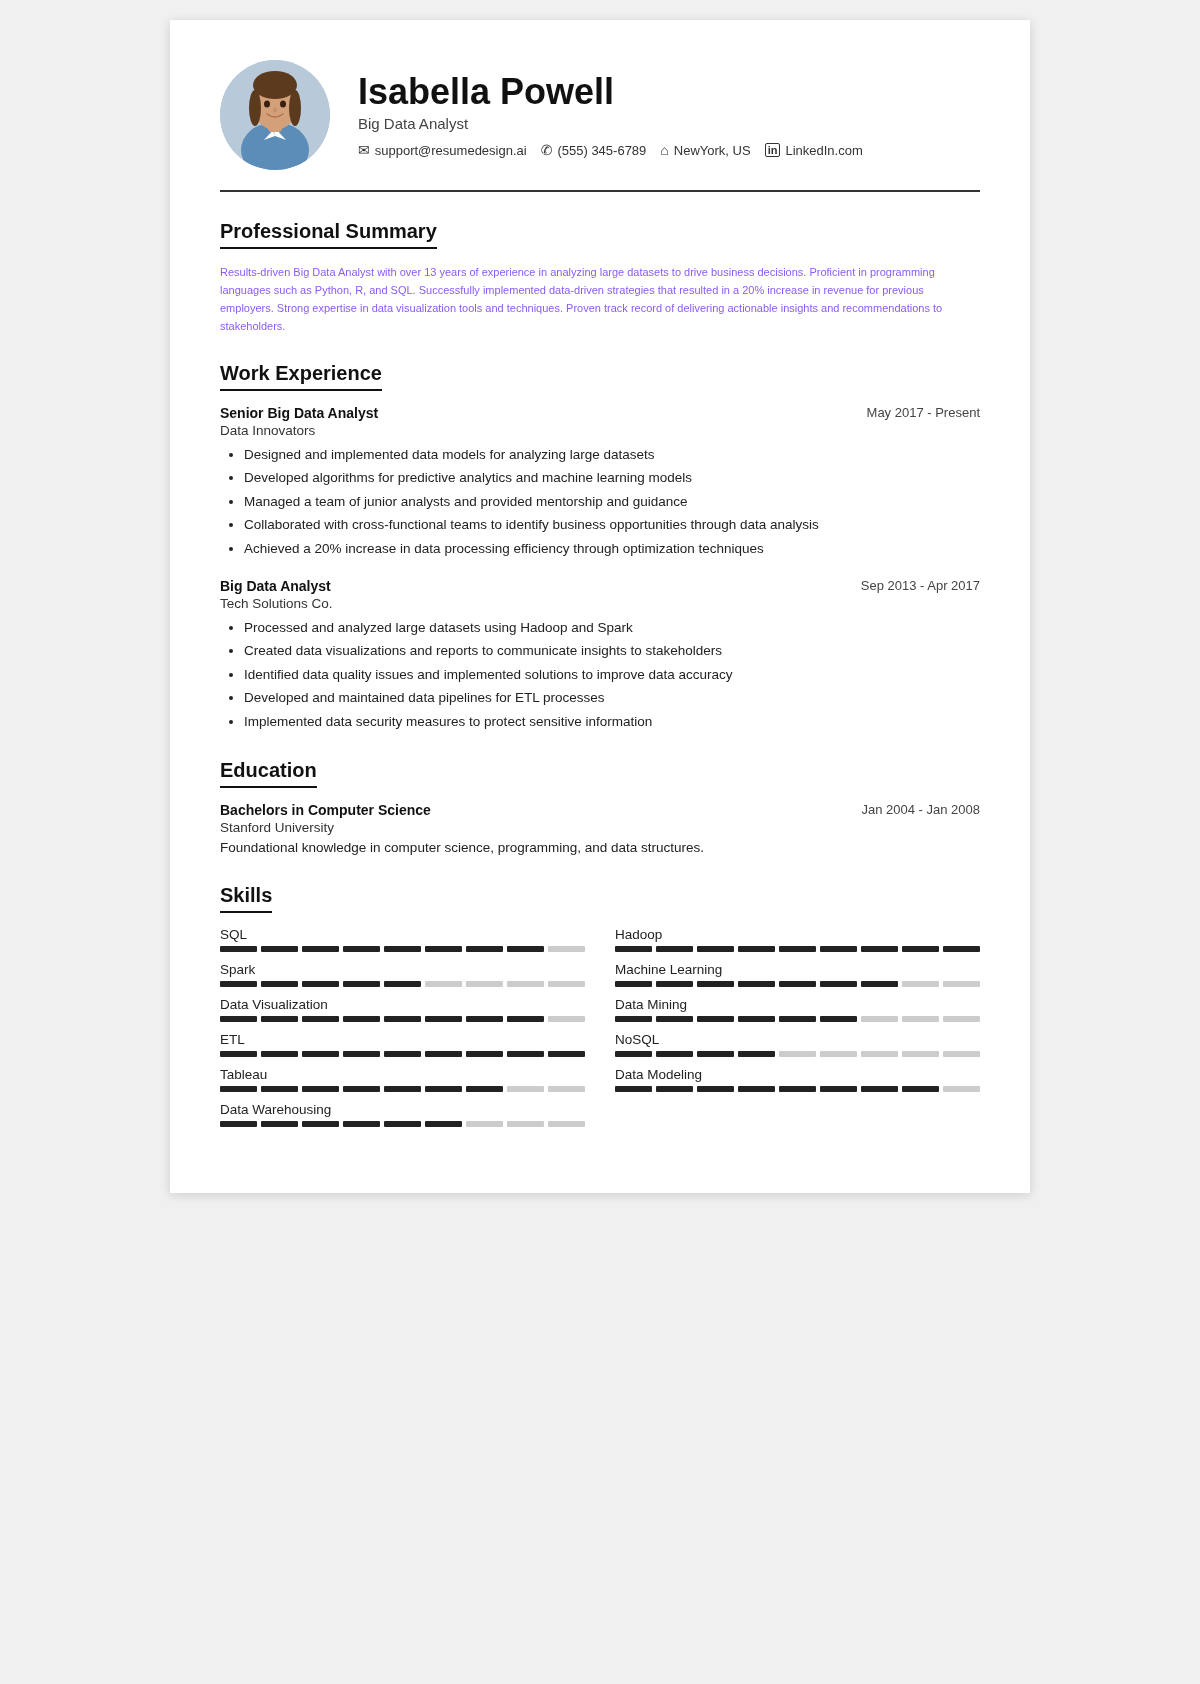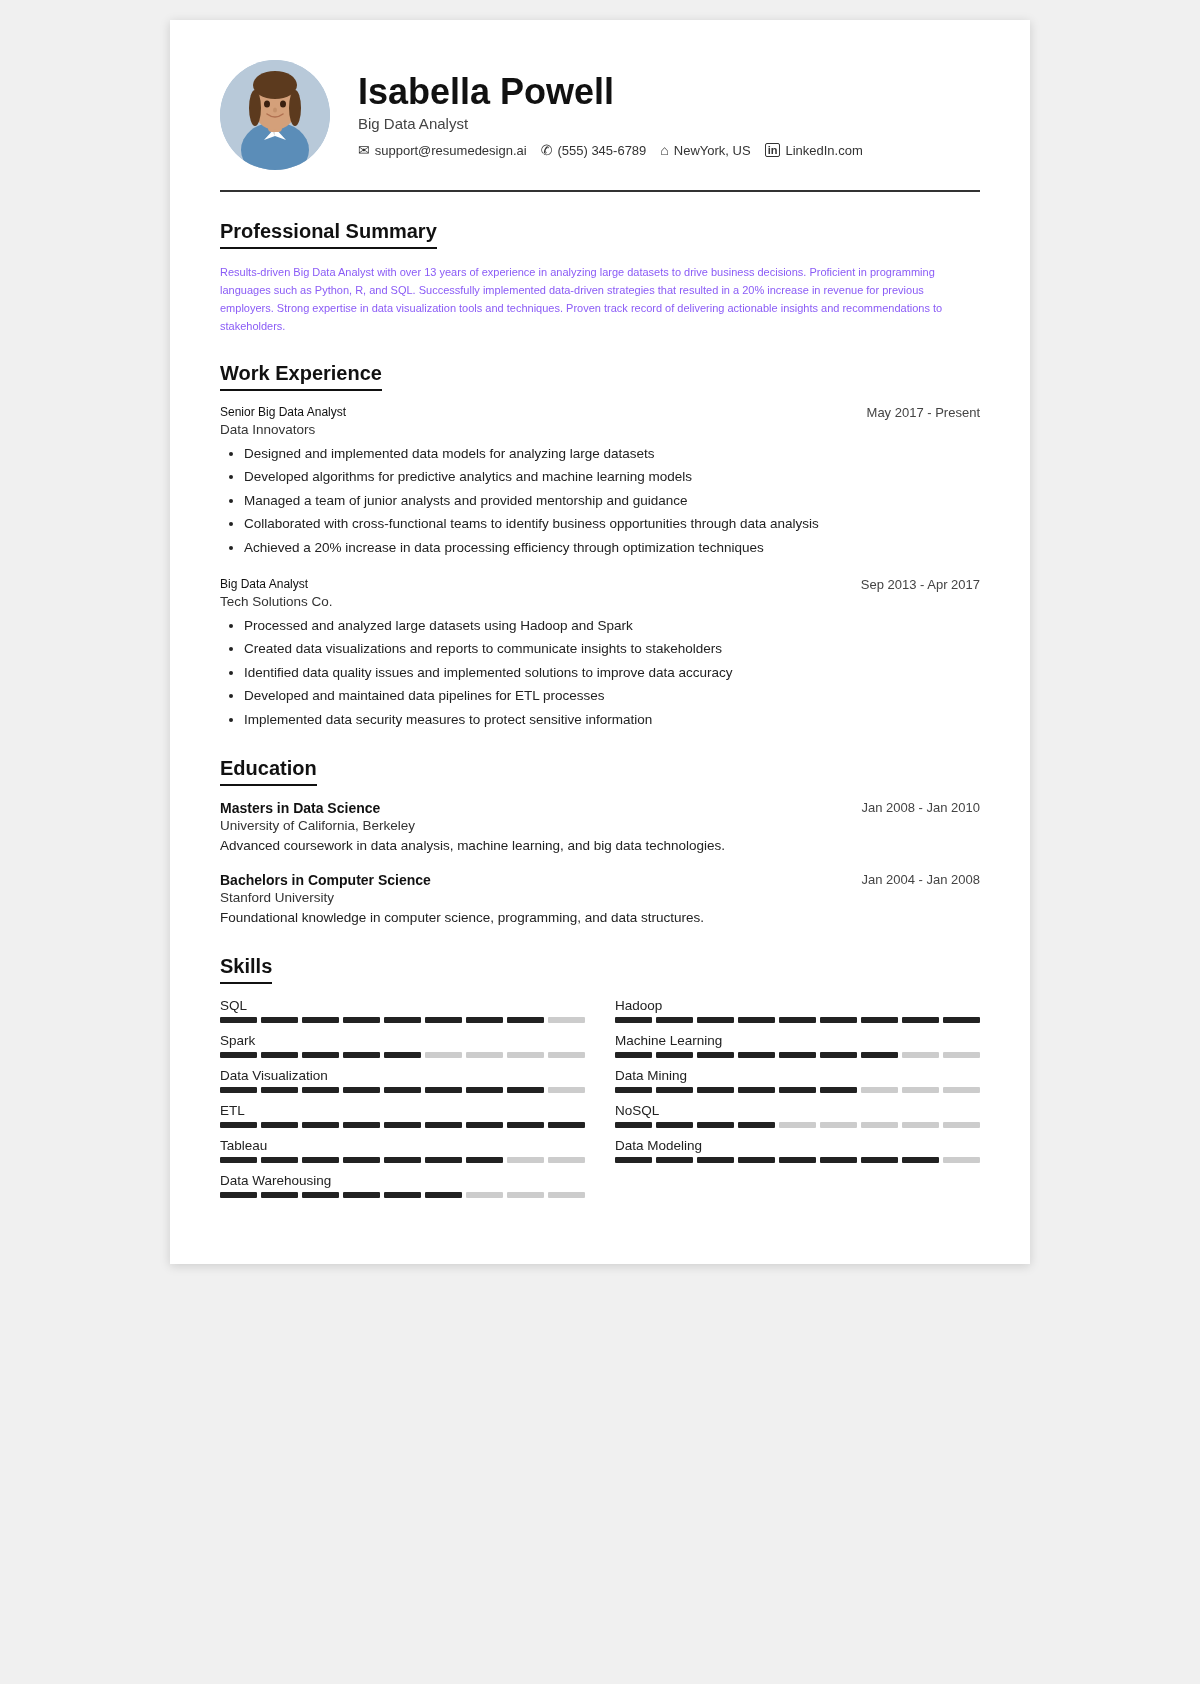--- a/index.html
+++ b/index.html
@@ -89,22 +89,22 @@
     }
 
     
     .job { margin-bottom: 18px; }
     .job-header {
       display: flex;
       justify-content: space-between;
       align-items: flex-start;
     }
     .job-title {
-      font-size: 12px;
-      font-weight: 400;
+      font-size: 14px;
+      font-weight: 700;
       color: #111;
     }
     .job-date {
       font-size: 13px;
       color: #444;
       white-space: nowrap;
       flex-shrink: 0;
     }
     .job-company {
       font-size: 13.5px;
@@ -268,28 +268,20 @@
         <li>Identified data quality issues and implemented solutions to improve data accuracy</li>
         <li>Developed and maintained data pipelines for ETL processes</li>
         <li>Implemented data security measures to protect sensitive information</li>
       </ul>
     </div>
   </div>
 
   <div class="section">
     <div class="section-title">Education</div>
 
-    <div class="edu-entry">
-      <div class="edu-header">
-        <div class="edu-degree">Masters in Data Science</div>
-        <div class="edu-date">Jan 2008 - Jan 2010</div>
-      </div>
-      <div class="edu-school">University of California, Berkeley</div>
-      <div class="edu-desc">Advanced coursework in data analysis, machine learning, and big data technologies.</div>
-    </div>
 
     <div class="edu-entry">
       <div class="edu-header">
         <div class="edu-degree">Bachelors in Computer Science</div>
         <div class="edu-date">Jan 2004 - Jan 2008</div>
       </div>
       <div class="edu-school">Stanford University</div>
       <div class="edu-desc">Foundational knowledge in computer science, programming, and data structures.</div>
     </div>
   </div>

